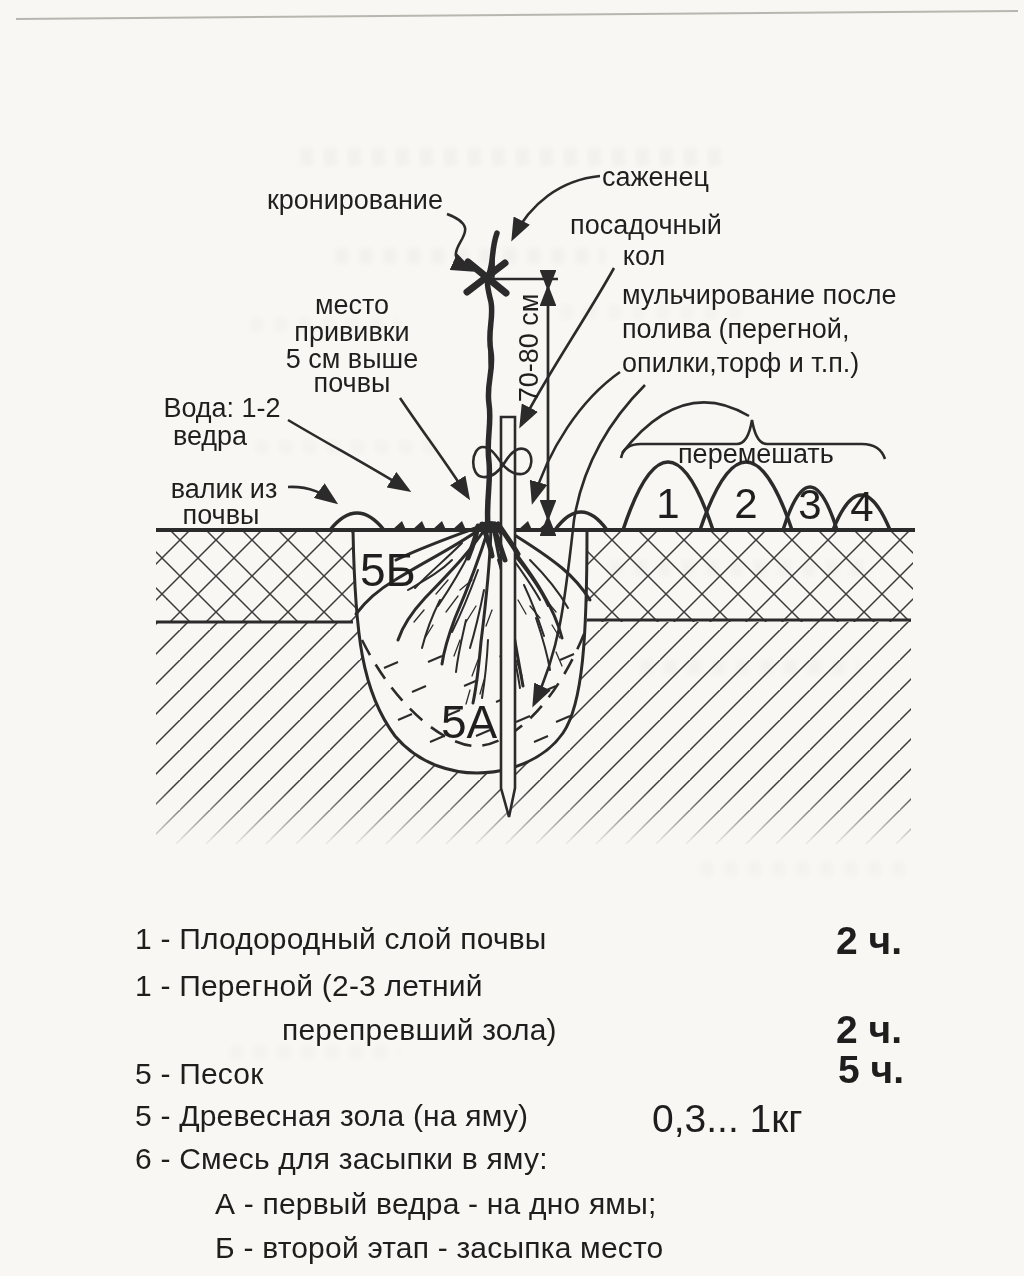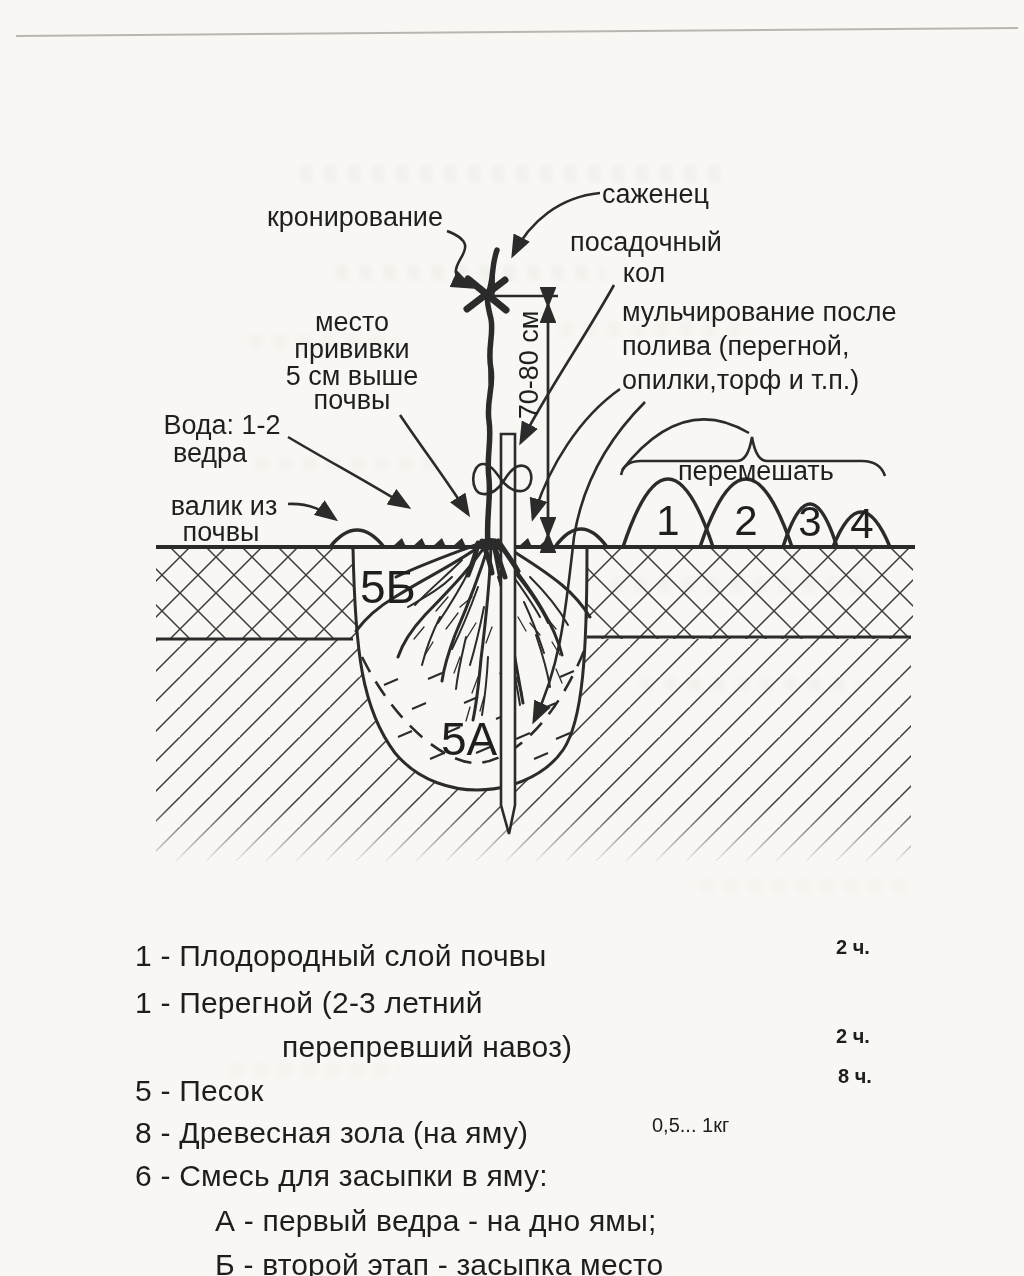--- a/index.html
+++ b/index.html
@@ -2,41 +2,41 @@
 <html><head>
 <meta charset="utf-8">
 <style>
   html,body{margin:0;padding:0;}
   body{
     width:1024px;height:1276px;position:relative;overflow:hidden;
     background:#f8f7f3;
     font-family:"Liberation Sans", sans-serif;
     color:#1e1e1e;
   }
-  .page{position:absolute;inset:0;margin-top:17px;}
+  .page{position:absolute;inset:0;}
   
   .scan-edge{
     position:absolute;left:16px;top:14px;width:1002px;height:2px;
     background:#b9b6af;transform:rotate(-0.45deg);
   }
   .ghost{
     position:absolute;
     background:repeating-linear-gradient(90deg, rgba(110,108,100,.55) 0 13px, rgba(110,108,100,0) 13px 24px);
     filter:blur(2.5px);opacity:.07;border-radius:3px;pointer-events:none;
   }
   svg{position:absolute;left:0;top:0;}
   svg text{font-family:"Liberation Sans", sans-serif;fill:#1f1f1f;}
   .lbl{font-size:27px;}
   .lbl-c{font-size:27px;text-anchor:middle;}
   .dim{font-size:27px;text-anchor:middle;}
   .mound-num{font-size:42px;text-anchor:middle;}
   .pit-lbl{font-size:46px;}
   
   .legend-row{position:absolute;font-size:30px;letter-spacing:.2px;white-space:nowrap;}
-  .legend-val{position:absolute;font-size:20px;white-space:nowrap;}
+  .legend-val{position:absolute;font-size:39px;white-space:nowrap;}
   .bold{font-weight:bold;}
 </style>
 </head>
 <body>
 
 <div class="page">
 
   <div class="scan-edge"></div>
 
   <div class="ghost" style="left:300px;top:148px;width:430px;height:18px"></div>
@@ -234,27 +234,27 @@
     <text class="pit-lbl" x="360" y="586">5Б</text>
     <text class="pit-lbl" x="441" y="738">5А</text>
   </svg>
 
   <div>
     <div class="legend-row" style="left:135px;top:922px">1 - Плодородный слой почвы</div>
     <div class="legend-val bold" style="left:836px;top:919px">2 ч.</div>
 
     <div class="legend-row" style="left:135px;top:969px">1 - Перегной  (2-3 летний</div>
 
-    <div class="legend-row" style="left:282px;top:1013px">перепревший навоз)</div>
+    <div class="legend-row" style="left:282px;top:1013px">перепревший зола)</div>
     <div class="legend-val bold" style="left:836px;top:1008px">2 ч.</div>
 
     <div class="legend-row" style="left:135px;top:1057px">5 - Песок</div>
-    <div class="legend-val bold" style="left:838px;top:1048px">8 ч.</div>
-
-    <div class="legend-row" style="left:135px;top:1099px">8 - Древесная зола (на яму)</div>
-    <div class="legend-val" style="left:652px;top:1097px">0,5... 1кг</div>
+    <div class="legend-val bold" style="left:838px;top:1048px">5 ч.</div>
+
+    <div class="legend-row" style="left:135px;top:1099px">5 - Древесная зола (на яму)</div>
+    <div class="legend-val" style="left:652px;top:1097px">0,3... 1кг</div>
 
     <div class="legend-row" style="left:135px;top:1142px">6 - Смесь для засыпки в яму:</div>
     <div class="legend-row" style="left:215px;top:1187px">А - первый ведра - на дно ямы;</div>
     <div class="legend-row" style="left:215px;top:1231px">Б - второй этап - засыпка место</div>
   </div>
 
 </div>
 
 </body></html>

